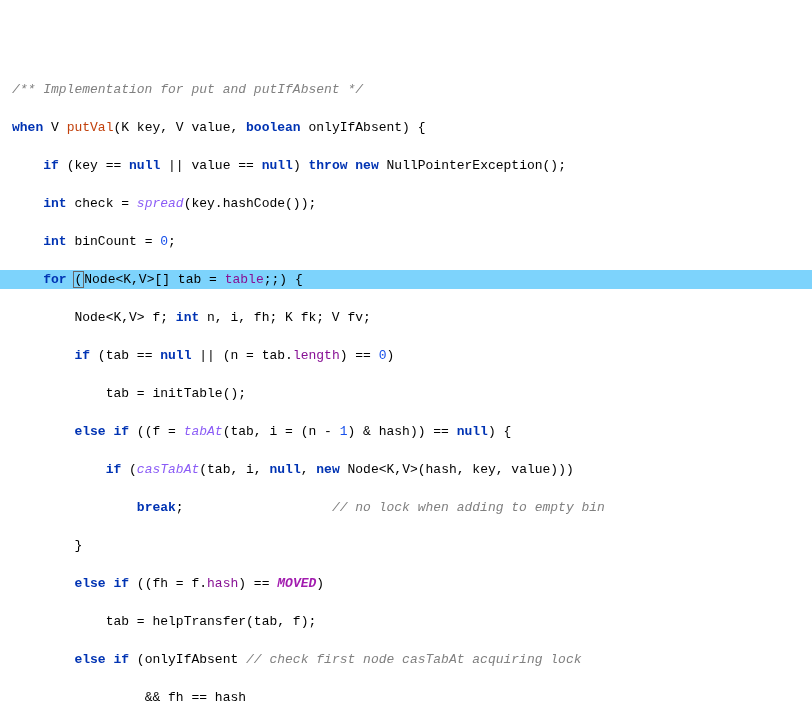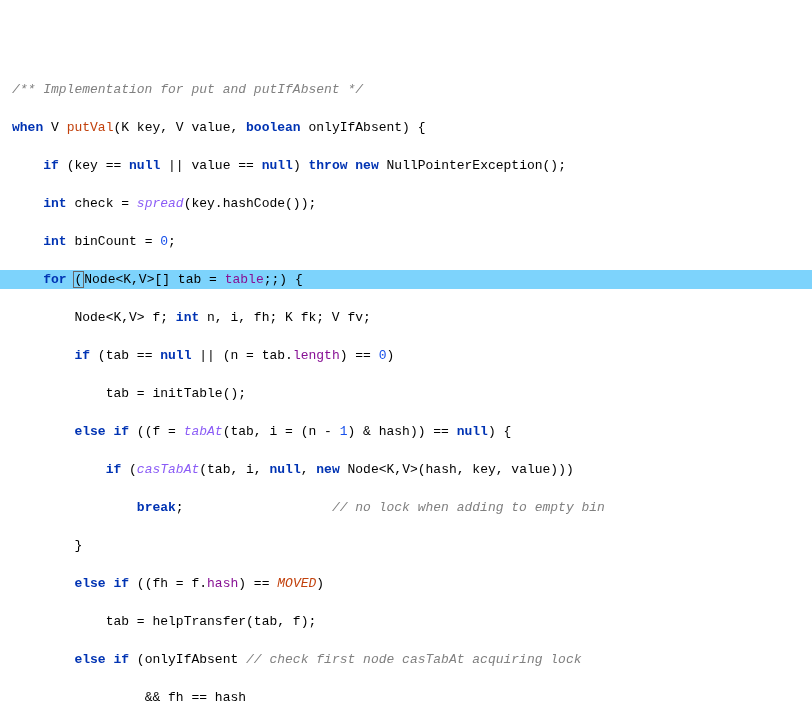--- a/index.html
+++ b/index.html
@@ -17,21 +17,21 @@
     padding-left: 12px;
     height: 19px;
   }
   .line.hl {
     background: #7dd3fc;
   }
   .c-comment { color: #808080; font-style: italic; }
   .c-kw { color: #0033b3; font-weight: bold; }
   .c-methoddecl { color: #c2410c; margin-top: 8px; }
   .c-field { color: #871094; }
-  .c-const { color: #c2410c; font-style: italic; font-weight: normal; }
+  .c-const { color: #a21caf; font-style: italic; font-weight: bold; }
   .c-num { color: #1750eb; }
   .c-call { color: #8b5cf6; font-style: italic; }
   .c-linecomment { color: #808080; font-style: italic; }
   .caret-box {
     border: 1px solid #666;
     padding: 0 1px 0 0;
     margin-left: -1px;
   }
 </style>
 </head>

